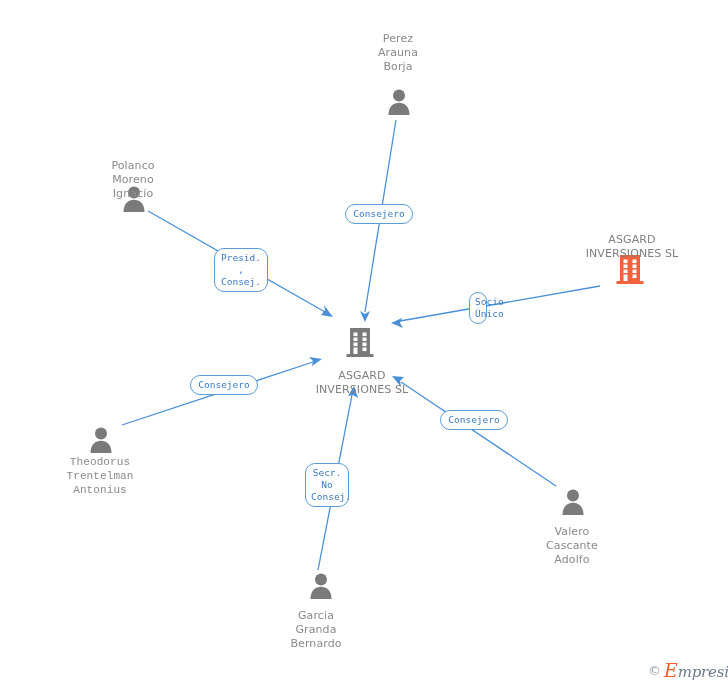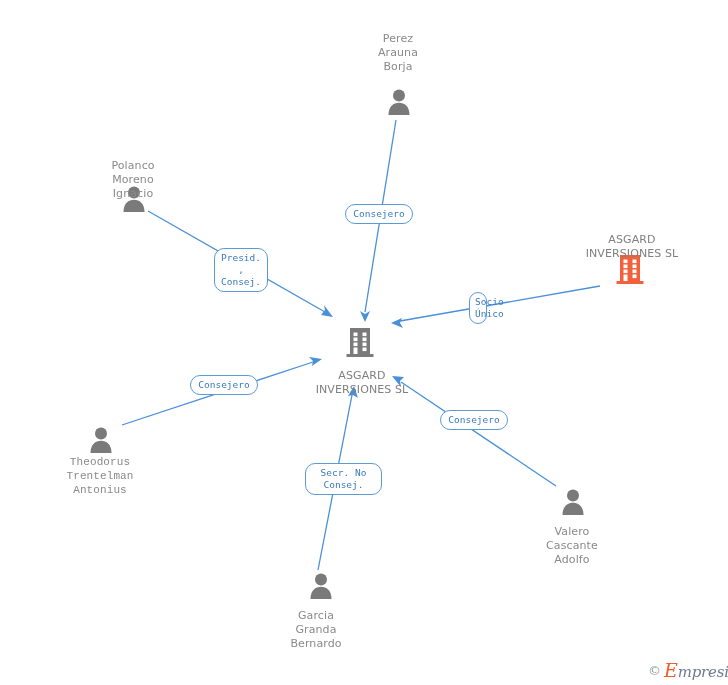--- a/index.html
+++ b/index.html
@@ -185,20 +185,20 @@
     <div class="node node-label" style="left: 278px; top: 609px; width: 76px;">Garcia
 Granda
 Bernardo</div>
     <div class="edge-label" style="left: 345px; top: 204px; width: 68px;">Consejero</div>
     <div class="edge-label" style="left: 214px; top: 248px; width: 54px;">Presid. ,
 Consej.</div>
     <div class="edge-label" style="left: 469px; top: 292px; width: 18px;">Socio
 Único</div>
     <div class="edge-label" style="left: 190px; top: 375px; width: 68px;">Consejero</div>
     <div class="edge-label" style="left: 440px; top: 410px; width: 68px;">Consejero</div>
-    <div class="edge-label" style="left: 305px; top: 463px; width: 77px;">Secr. No
+    <div class="edge-label" style="left: 305px; top: 463px; width: 44px;">Secr. No
 Consej.</div>
   </div>
 
 <div class="watermark" style="left: 648px; top: 659px;">
   <span class="wm-c">©</span>
   <span class="wm-text"><span class="cap">E</span><span>mpresia</span></span>
 </div>
 
 </body></html>

